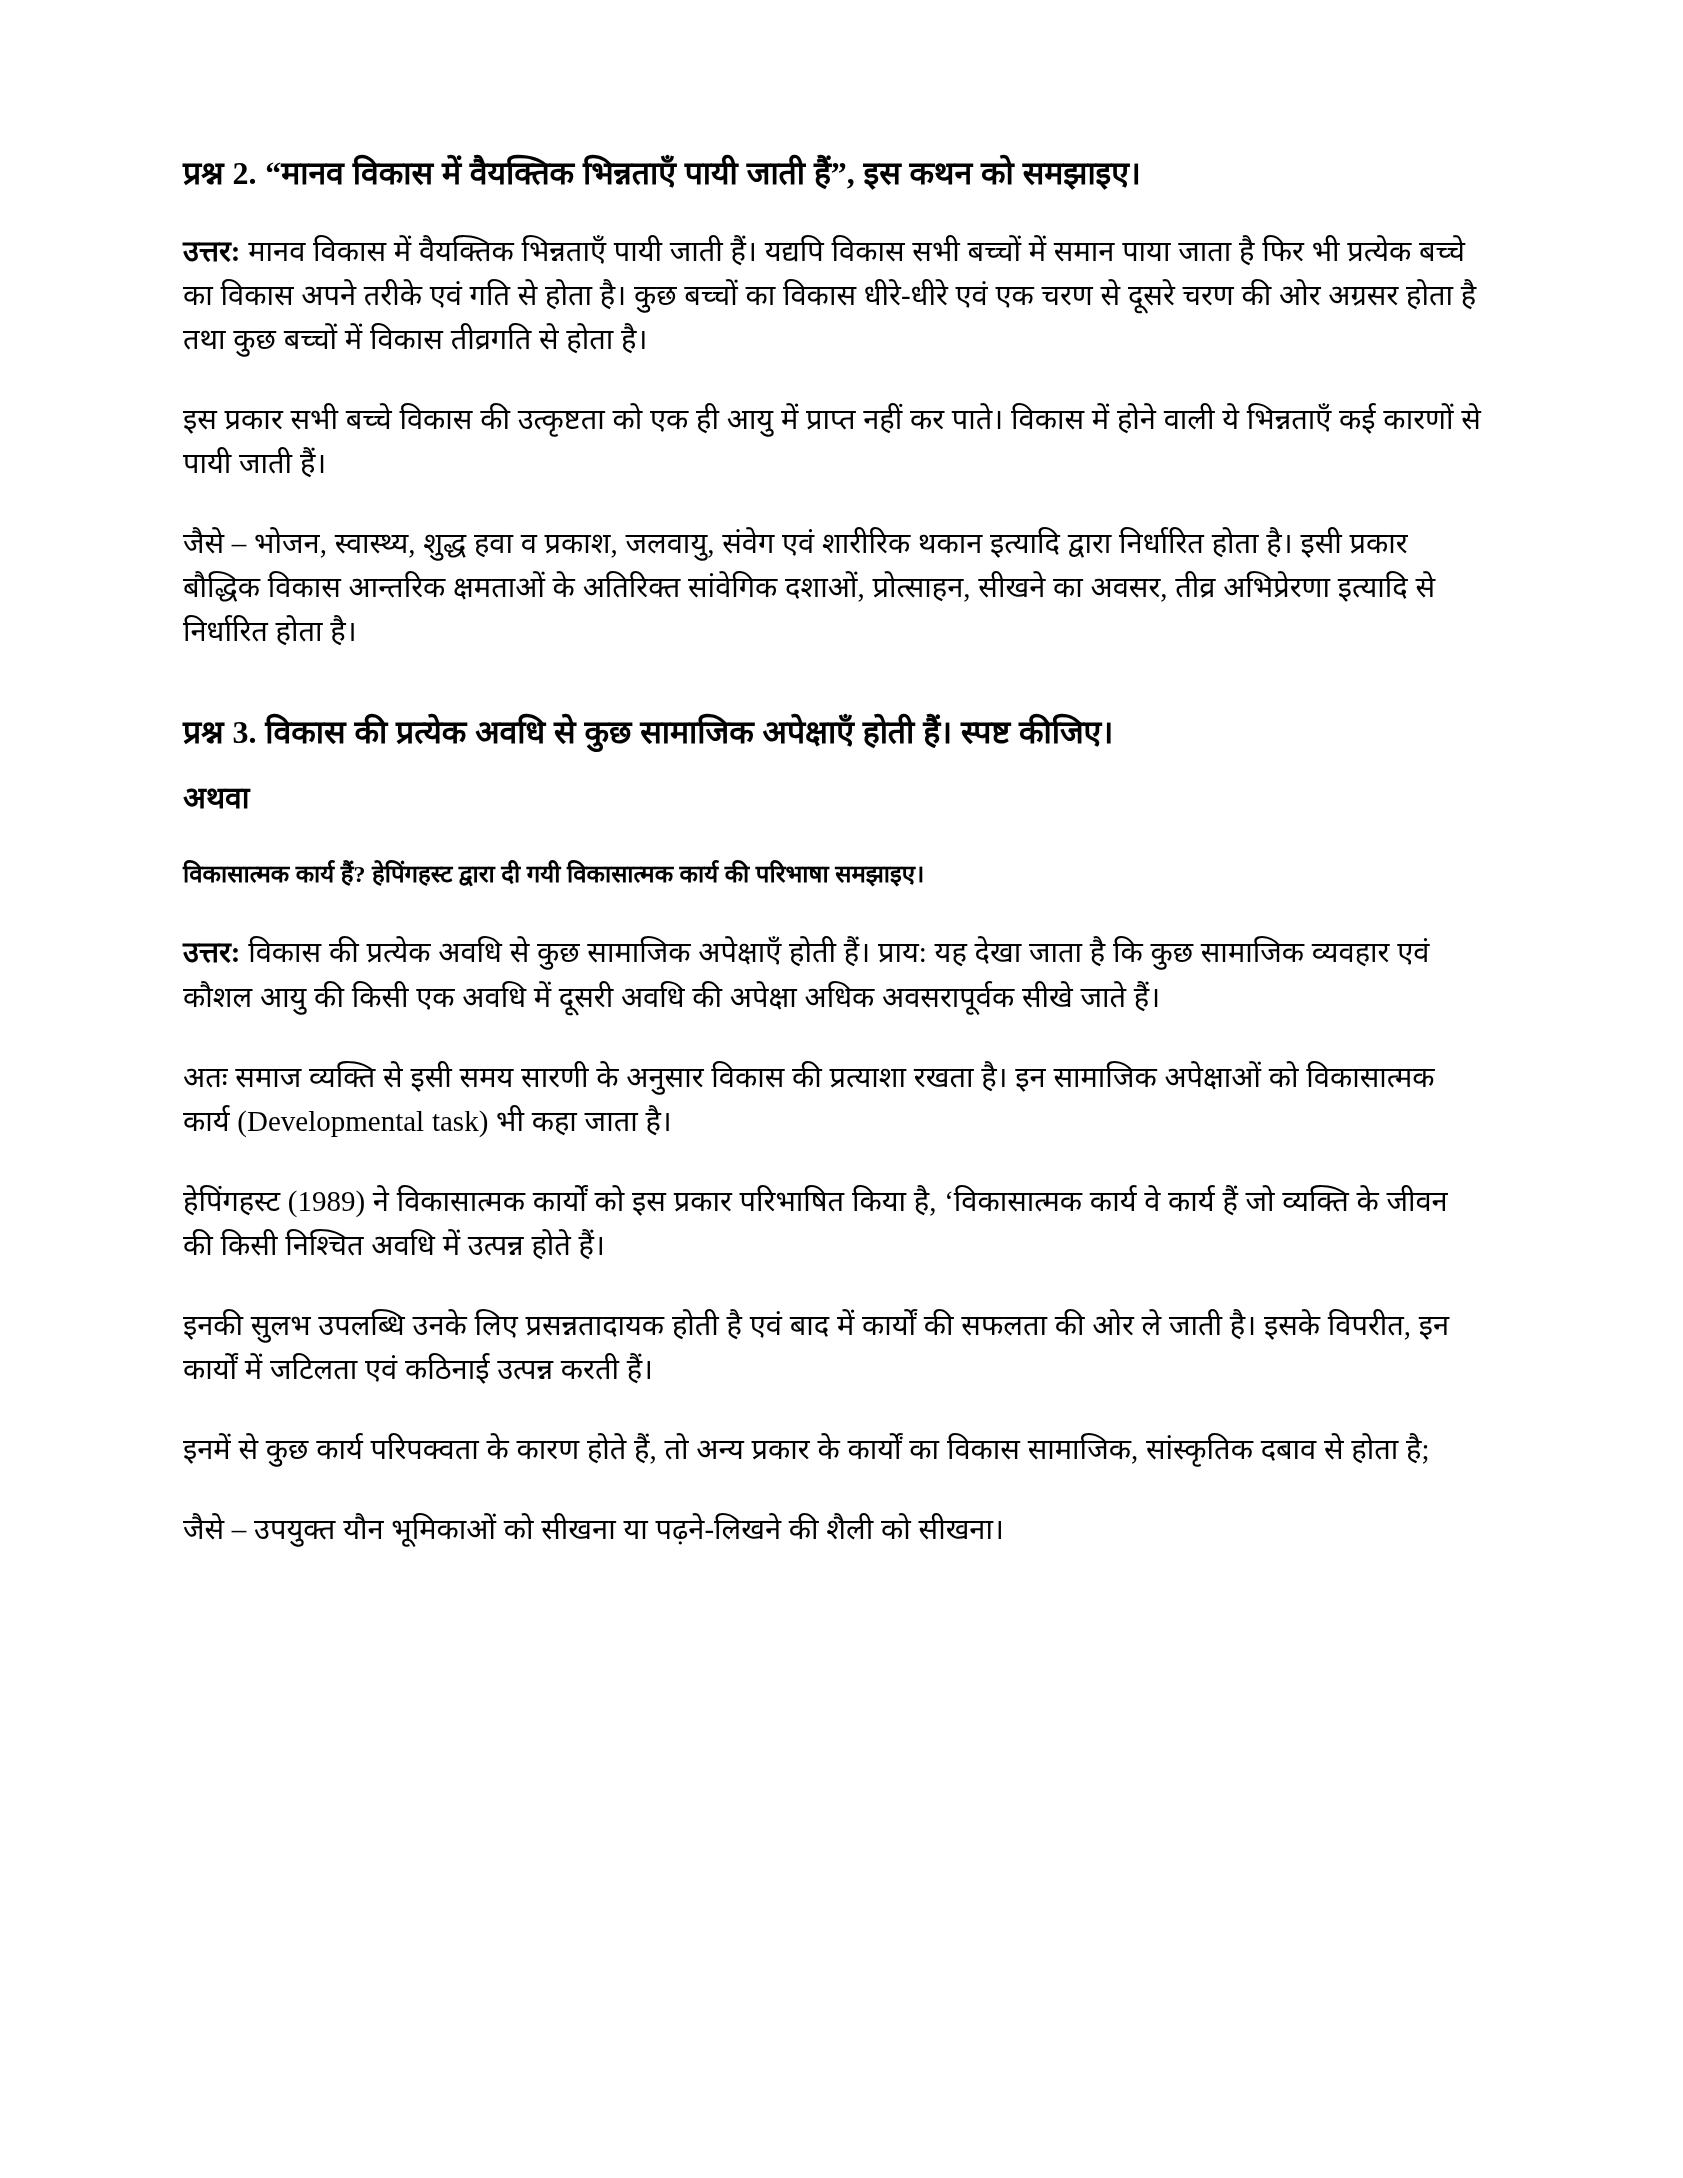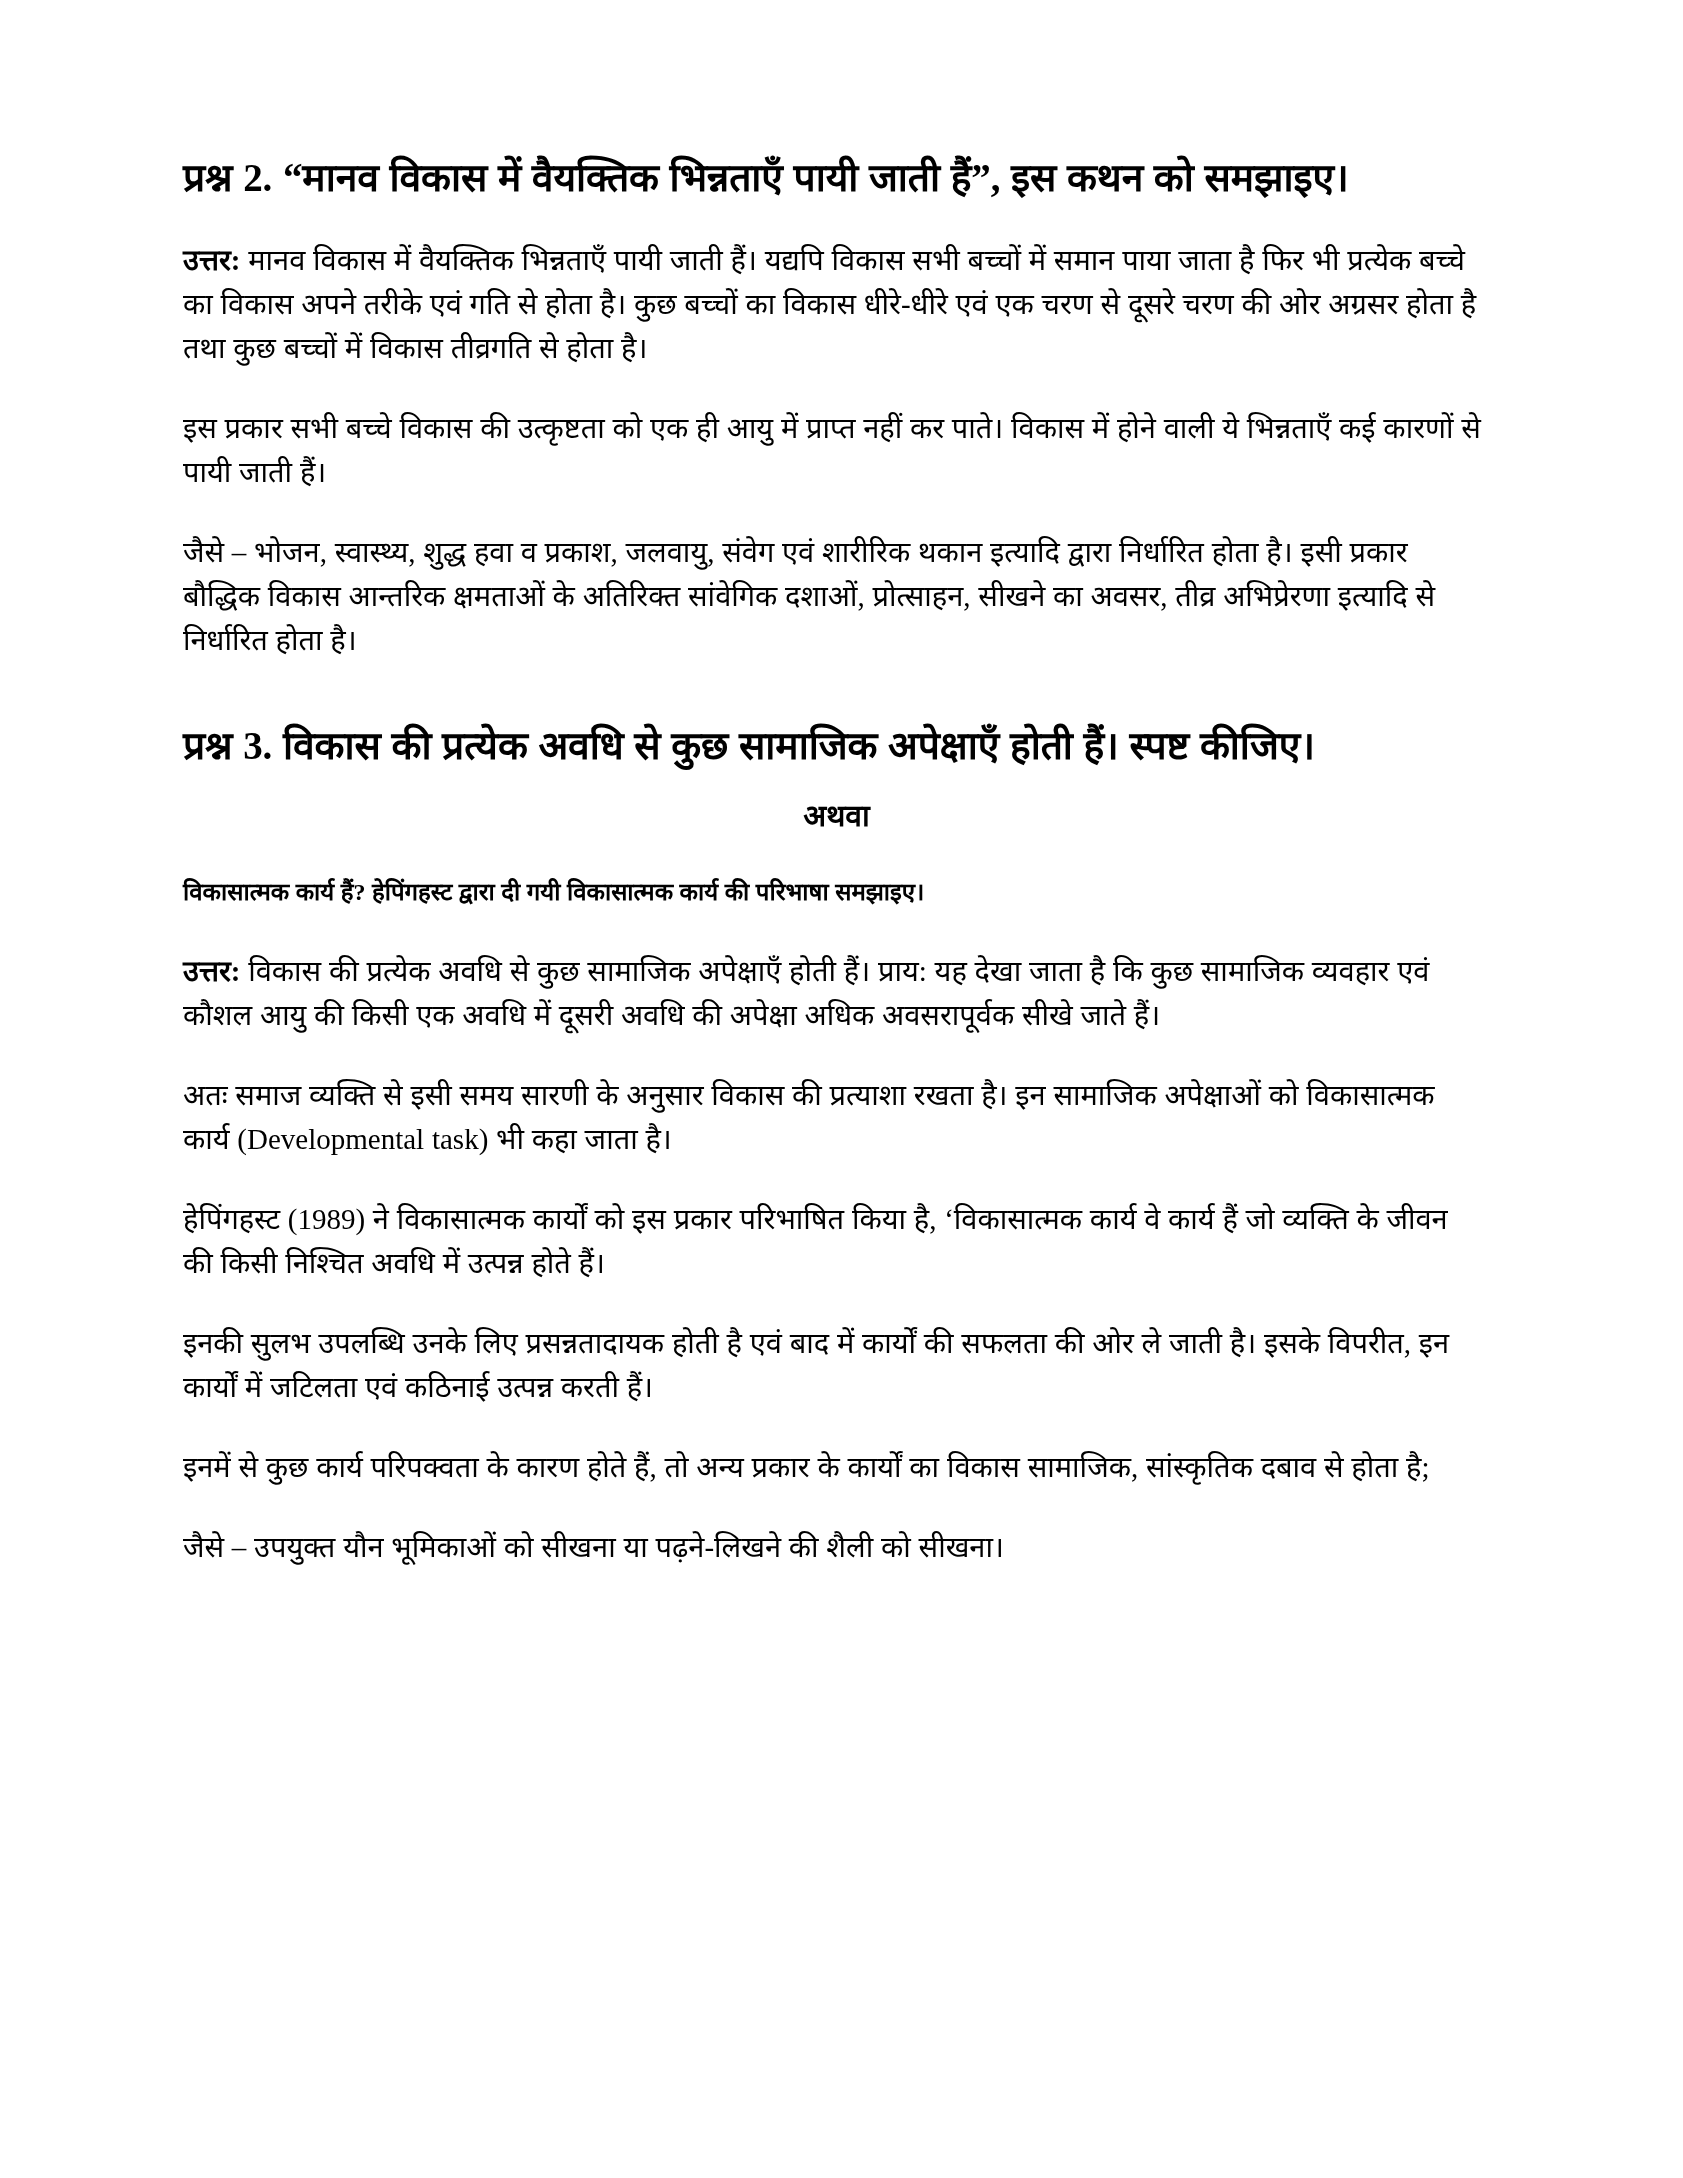--- a/index.html
+++ b/index.html
@@ -23,36 +23,35 @@
   }
   .content {
     position: absolute;
     left: 183px;
     top: 153px;
     width: 1307px;
   }
   
   .q-heading {
     font-weight: bold;
-    font-size: 39px;
+    font-size: 32px;
     line-height: 1.30;
     letter-spacing: -0.1px;
     margin: 0 0 34px 0;
     word-spacing: 1px;
   }
   .q-heading.second {
     margin-top: 59px;
     margin-bottom: 24px;
   }
   .alt-heading {
     font-weight: bold;
     font-size: 30px;
     line-height: 1.30;
     margin: 0 0 42px 0;
-    text-align: center;
   }
   .alt-question {
     font-weight: bold;
     font-size: 24px;
     line-height: 1.32;
     margin: 0 0 40px 0;
     word-spacing: 0.5px;
   }
   p.para {
     font-size: 29px;

